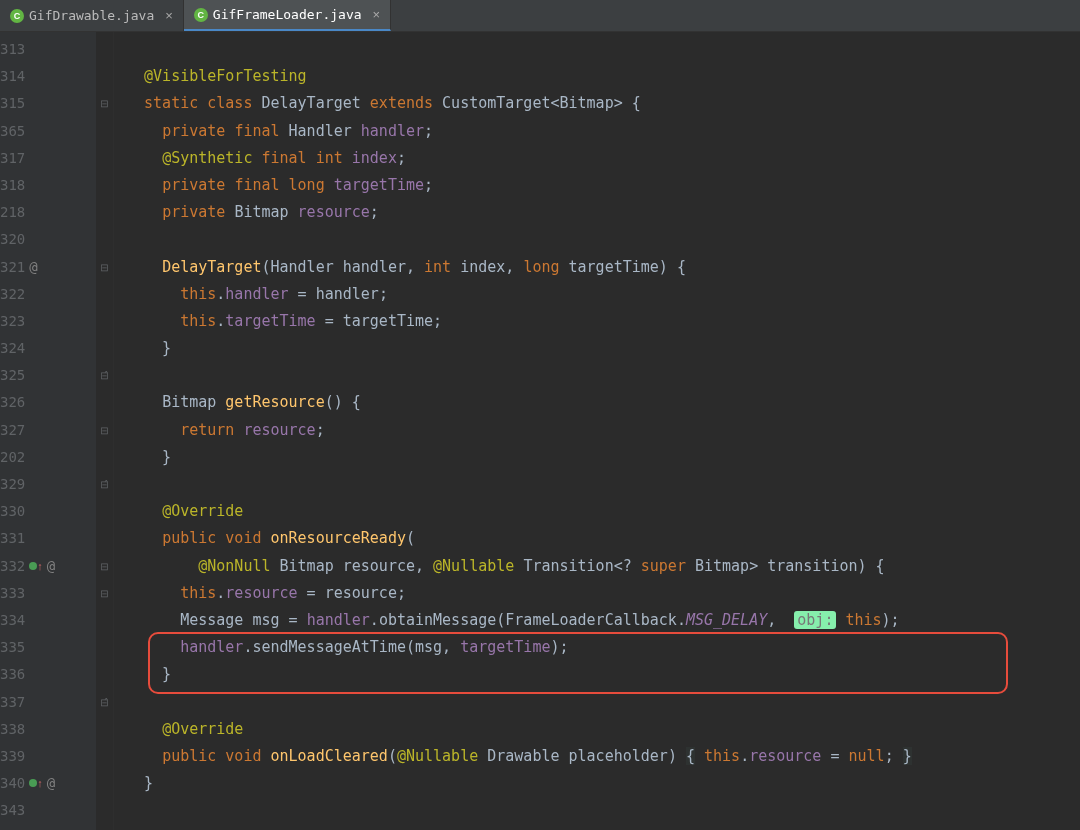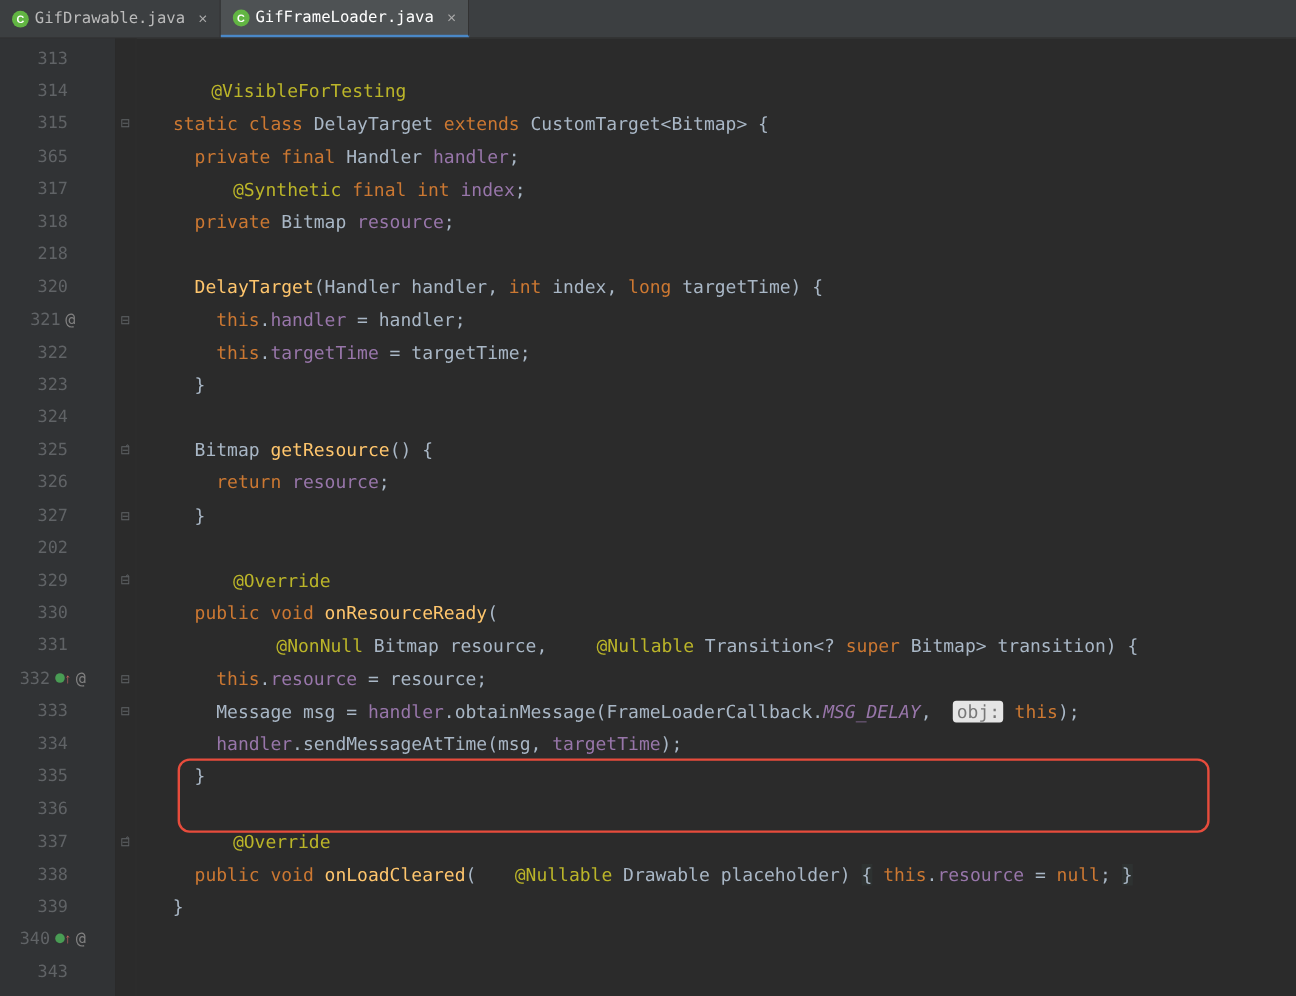--- a/index.html
+++ b/index.html
@@ -62,21 +62,21 @@
   color: #606366;
   padding-top: 4px;
   user-select: none;
   font-size: 14px;
 }
 .gutter .ln {
   height: 27.2px;
   line-height: 27.2px;
   padding-right: 8px;
   display: flex;
-  justify-content: center;
+  justify-content: flex-start;
   align-items: center;
   gap: 4px;
 }
 .gutter .mark {
   font-size: 11px;
   font-family: sans-serif;
 }
 .gutter .green-dot {
   width:8px;height:8px;border-radius:50%;background:#499c54;display:inline-block;
 }
@@ -102,25 +102,25 @@
   padding-left: 12px;
   overflow: hidden;
   position: relative;
 }
 .code .line {
   height: 27.2px;
   line-height: 27.2px;
   white-space: pre;
 }
 .kw { color: #cc7832; }
-.ann { color: #bbb529; margin-left: 32px; }
+.ann { color: #bbb529; }
 .field { color: #9876aa; }
 .method { color: #ffc66d; }
 .const { color: #9876aa; font-style: italic; }
-.hint { color: #787878; background:#e5e5e5; border-radius:3px; padding:0 3px;}
+.hint { color: #787878; background:#86efac; border-radius:3px; padding:0 3px;}
 .brace-hl { background:#3b514d33; }
 .highlight-box {
   position: absolute;
   border: 2px solid #e74c3c;
   border-radius: 10px;
   background: transparent;
   pointer-events: none;
 }
 </style>
 </head>
@@ -266,20 +266,21 @@
     <div class="fc"></div>
     <div class="fc"></div>
   </div>
 
   <div class="code">
     <div class="line"> </div>
     <div class="line">  <span class="ann">@VisibleForTesting</span></div>
     <div class="line">  <span class="kw">static</span> <span class="kw">class</span> <span>DelayTarget</span> <span class="kw">extends</span> <span>CustomTarget</span><span>&lt;Bitmap&gt;</span> {</div>
     <div class="line">    <span class="kw">private</span> <span class="kw">final</span> <span>Handler</span> <span class="field">handler</span>;</div>
     <div class="line">    <span class="ann">@Synthetic</span> <span class="kw">final</span> <span class="kw">int</span> <span class="field">index</span>;</div>
+    <div class="line">    <span class="kw">private</span> <span class="kw">final</span> <span class="kw">long</span> <span class="field">targetTime</span>;</div>
     <div class="line">    <span class="kw">private</span> <span>Bitmap</span> <span class="field">resource</span>;</div>
     <div class="line"> </div>
     <div class="line">    <span class="method">DelayTarget</span>(<span>Handler</span> <span>handler</span>, <span class="kw">int</span> <span>index</span>, <span class="kw">long</span> <span>targetTime</span>) {</div>
     <div class="line">      <span class="kw">this</span>.<span class="field">handler</span> = <span>handler</span>;</div>
     <div class="line">      <span class="kw">this</span>.<span class="field">targetTime</span> = <span>targetTime</span>;</div>
     <div class="line">    }</div>
     <div class="line"> </div>
     <div class="line">    <span>Bitmap</span> <span class="method">getResource</span>() {</div>
     <div class="line">      <span class="kw">return</span> <span class="field">resource</span>;</div>
     <div class="line">    }</div>

